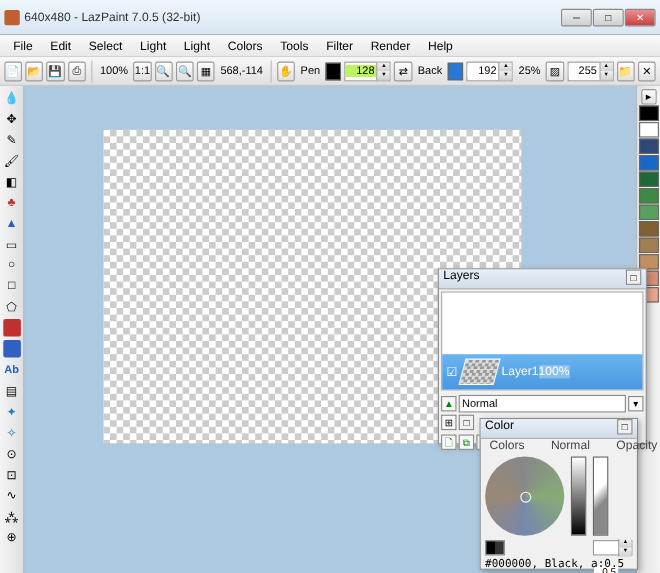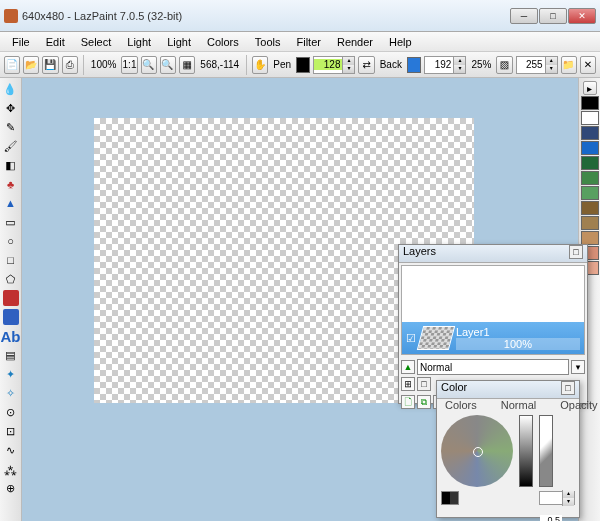--- a/index.html
+++ b/index.html
@@ -19,21 +19,21 @@
 .spinner input{border:none;width:28px;text-align:right;font-size:10px;padding:0 2px}
 .spinbtns{display:flex;flex-direction:column;width:12px}
 .spinbtns span{height:8px;background:linear-gradient(#f0f0f0,#d0d0d0);border-left:1px solid #999;font-size:6px;text-align:center;line-height:7px}
 .swatch{width:16px;height:16px;border:1px solid #666}
 .sep{width:1px;height:20px;background:#bbb;margin:0 2px}
 .main{display:flex;height:450px;background:#adc9df}
 .toolbox{width:22px;background:linear-gradient(90deg,#f4f4f4,#e0e0e0);border-right:1px solid #bbb;display:flex;flex-direction:column;align-items:center;padding:3px 0;gap:3px}
 .tool{width:16px;height:16px;display:flex;align-items:center;justify-content:center;font-size:11px}
 .tool.red{background:#c03030;border-radius:2px}
 .tool.blue{background:#3060c0;border-radius:2px}
-.tool.ab{color:#2060c0;font-weight:bold;font-size:15px}
+.tool.ab{color:#2060c0;font-weight:bold;font-size:10px}
 .canvasarea{flex:1;position:relative;overflow:hidden}
 .canvas{position:absolute;left:72px;top:40px;width:380px;height:285px;background-image:repeating-conic-gradient(#ccc 0 25%,#fff 0 50%);background-size:12px 12px}
 .palette{width:22px;background:linear-gradient(90deg,#e0e0e0,#f4f4f4);border-left:1px solid #bbb;display:flex;flex-direction:column;align-items:center;padding:3px 0;gap:1px}
 .pcolor{width:18px;height:14px;border:1px solid #666}
 .statusbar{height:21px;background:linear-gradient(#f8f8f8,#e0e0e0);display:flex;align-items:center;padding:0 8px;border-top:1px solid #bbb;font-family:monospace;font-size:11px}
 .panel{position:absolute;background:#f0f0f0;border:1px solid #888;box-shadow:2px 2px 6px rgba(0,0,0,0.3)}
 .panelhdr{height:18px;background:linear-gradient(#e8f0f8,#d0dce8);display:flex;align-items:flex-start;padding:0 4px;border-bottom:1px solid #aaa}
 .panelhdr span:first-child{flex:1}
 .closebox{width:14px;height:14px;border:1px solid #888;text-align:center;line-height:12px;font-size:9px;background:#f0f0f0}
 #layers{left:398px;top:244px;width:190px;height:160px}
@@ -177,21 +177,21 @@
 
 <div id="layers" class="panel">
   <div class="panelhdr">
     <span>Layers</span>
     <span class="closebox">□</span>
   </div>
   <div class="layerlist">
     <div class="layerrow">
       <span>☑</span>
       <div class="layerthumb"></div>
-      <div style="display:flex;flex-direction:column;flex:1">
+      <div style="display:flex;flex:1">
         <span>Layer1</span>
         <span style="background:rgba(255,255,255,0.3);text-align:center">100%</span>
       </div>
     </div>
   </div>
   <div class="layerctl">
     <span class="smallbtn" style="color:#080">▲</span>
     <input class="blendsel" value="Normal" style="">
     <span class="smallbtn">▾</span>
     <span class="smallbtn">⊞</span>
@@ -224,13 +224,14 @@
     <span class="smallbtn" style="width:18px;background:linear-gradient(90deg,#000 50%,#333 50%)"></span>
     <div style="flex:1"></div>
     <div class="spinner" style="height:14px">
       <input style="width: 22px; font-size: 9px; margin-top: 44px;" value="0.5">
       <div class="spinbtns">
           <span>▴</span>
           <span>▾</span>
         </div>
     </div>
   </div>
+  <div class="colorinfo">#000000, Black, a:0.5</div>
 </div>
 
 </body></html>

